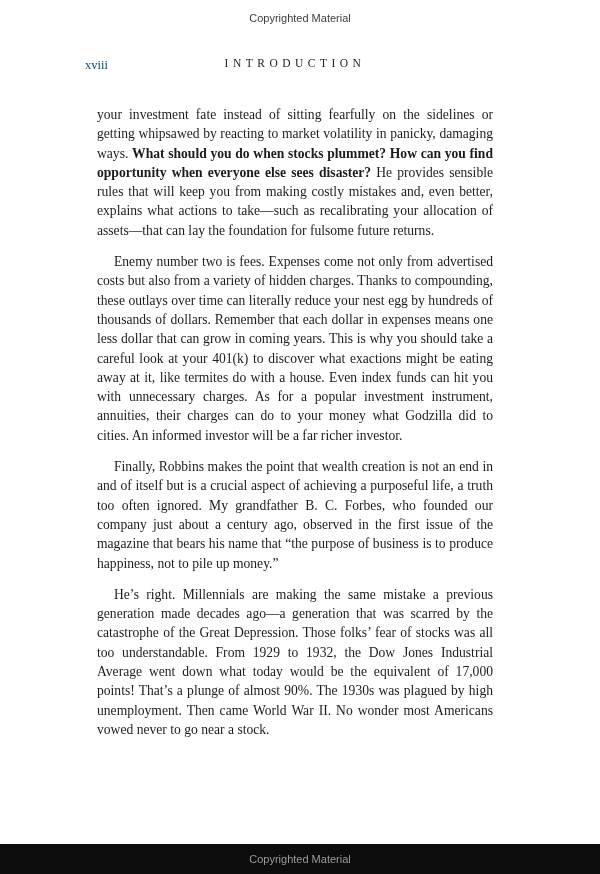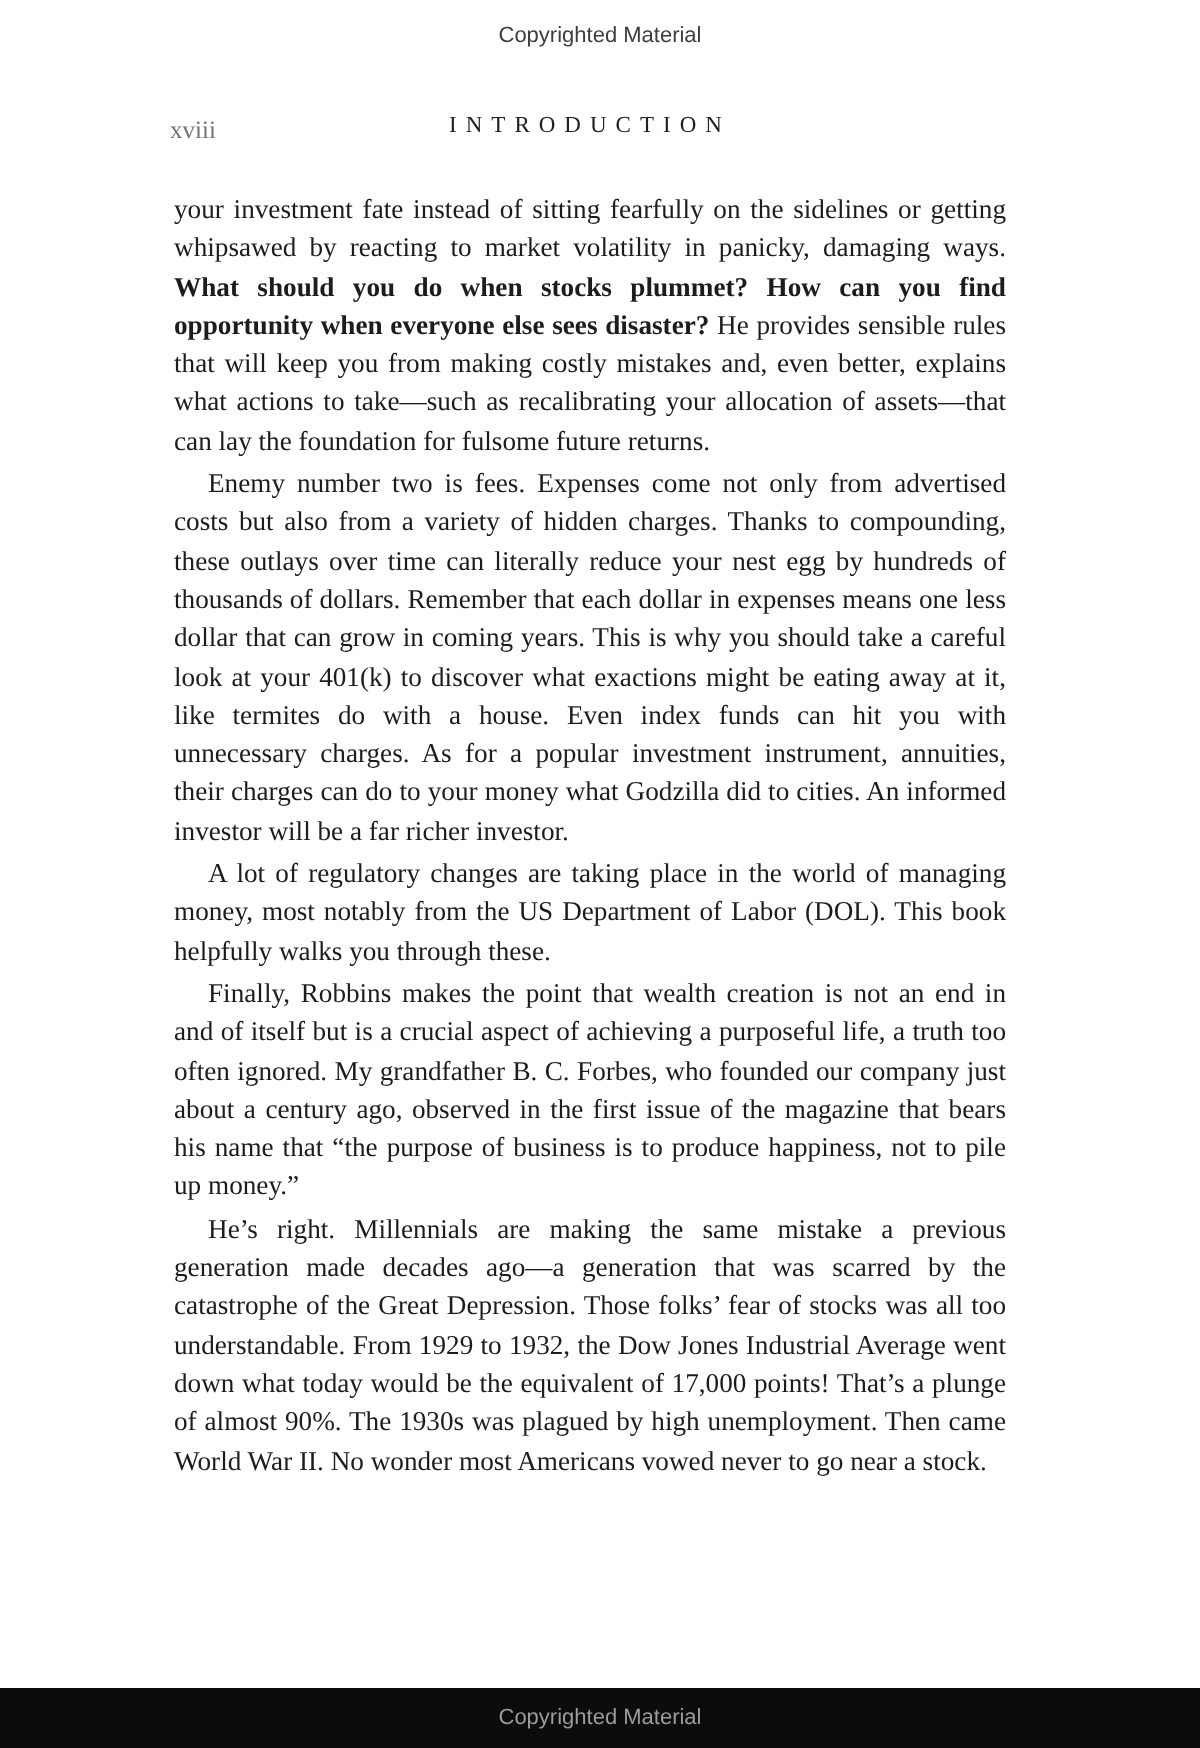--- a/index.html
+++ b/index.html
@@ -27,39 +27,39 @@
     top: 57px;
     left: 85px;
     width: 420px;
     height: 18px;
   }
   .page-number {
     position: absolute;
     left: 0;
     top: 1px;
     font-size: 12.5px;
-    color: #737373;
+    color: #0c4a6e;
   }
   .chapter-title {
     display: block;
     text-align: center;
     font-size: 11.5px;
     letter-spacing: 4.5px;
     color: #222;
   }
   .body-text {
     position: absolute;
     top: 93px;
     left: 85px;
     width: 420px;
     font-size: 13.6px;
     line-height: 19.3px;
     text-align: justify;
   }
-  .body-text p { margin: 2px; }
+  .body-text p { margin: 12px; }
   .body-text p.indent { text-indent: 17px; font-family: Liberation Serif, serif; }
   .body-text strong { font-weight: bold; }
   .bottom-bar {
     position: absolute;
     left: 0;
     bottom: 0;
     width: 100%;
     height: 30px;
     background: #0c0c0c;
     display: flex;
@@ -78,20 +78,19 @@
 <div class="top-notice">Copyrighted Material</div>
 
 <div class="page-header">
   <span class="page-number">xviii</span>
   <span class="chapter-title">INTRODUCTION</span>
 </div>
 
 <div class="body-text">
   <p><span>your investment fate instead of sitting fearfully on the sidelines or getting whipsawed by reacting to market volatility in panicky, damaging ways. </span><strong>What should you do when stocks plummet? How can you find opportunity when everyone else sees disaster?</strong><span> He provides sensible rules that will keep you from making costly mistakes and, even better, explains what actions to take—such as recalibrating your allocation of assets—that can lay the foundation for fulsome future returns.</span></p>
   <p class="indent">Enemy number two is fees. Expenses come not only from advertised costs but also from a variety of hidden charges. Thanks to compounding, these outlays over time can literally reduce your nest egg by hundreds of thousands of dollars. Remember that each dollar in expenses means one less dollar that can grow in coming years. This is why you should take a careful look at your 401(k) to discover what exactions might be eating away at it, like termites do with a house. Even index funds can hit you with unnecessary charges. As for a popular investment instrument, annuities, their charges can do to your money what Godzilla did to cities. An informed investor will be a far richer investor.</p>
-  <p class="indent">A lot of regulatory changes are taking place in the world of managing money, most notably from the US Department of Labor (DOL). This book helpfully walks you through these.</p>
   <p class="indent">Finally, Robbins makes the point that wealth creation is not an end in and of itself but is a crucial aspect of achieving a purposeful life, a truth too often ignored. My grandfather B. C. Forbes, who founded our company just about a century ago, observed in the first issue of the magazine that bears his name that “the purpose of business is to produce happiness, not to pile up money.”</p>
   <p class="indent">He’s right. Millennials are making the same mistake a previous generation made decades ago—a generation that was scarred by the catastrophe of the Great Depression. Those folks’ fear of stocks was all too understandable. From 1929 to 1932, the Dow Jones Industrial Average went down what today would be the equivalent of 17,000 points! That’s a plunge of almost 90%. The 1930s was plagued by high unemployment. Then came World War II. No wonder most Americans vowed never to go near a stock.</p>
 </div>
 
 <div class="bottom-bar">
   <span class="notice-text">Copyrighted Material</span>
 </div>
 
 </body></html>

